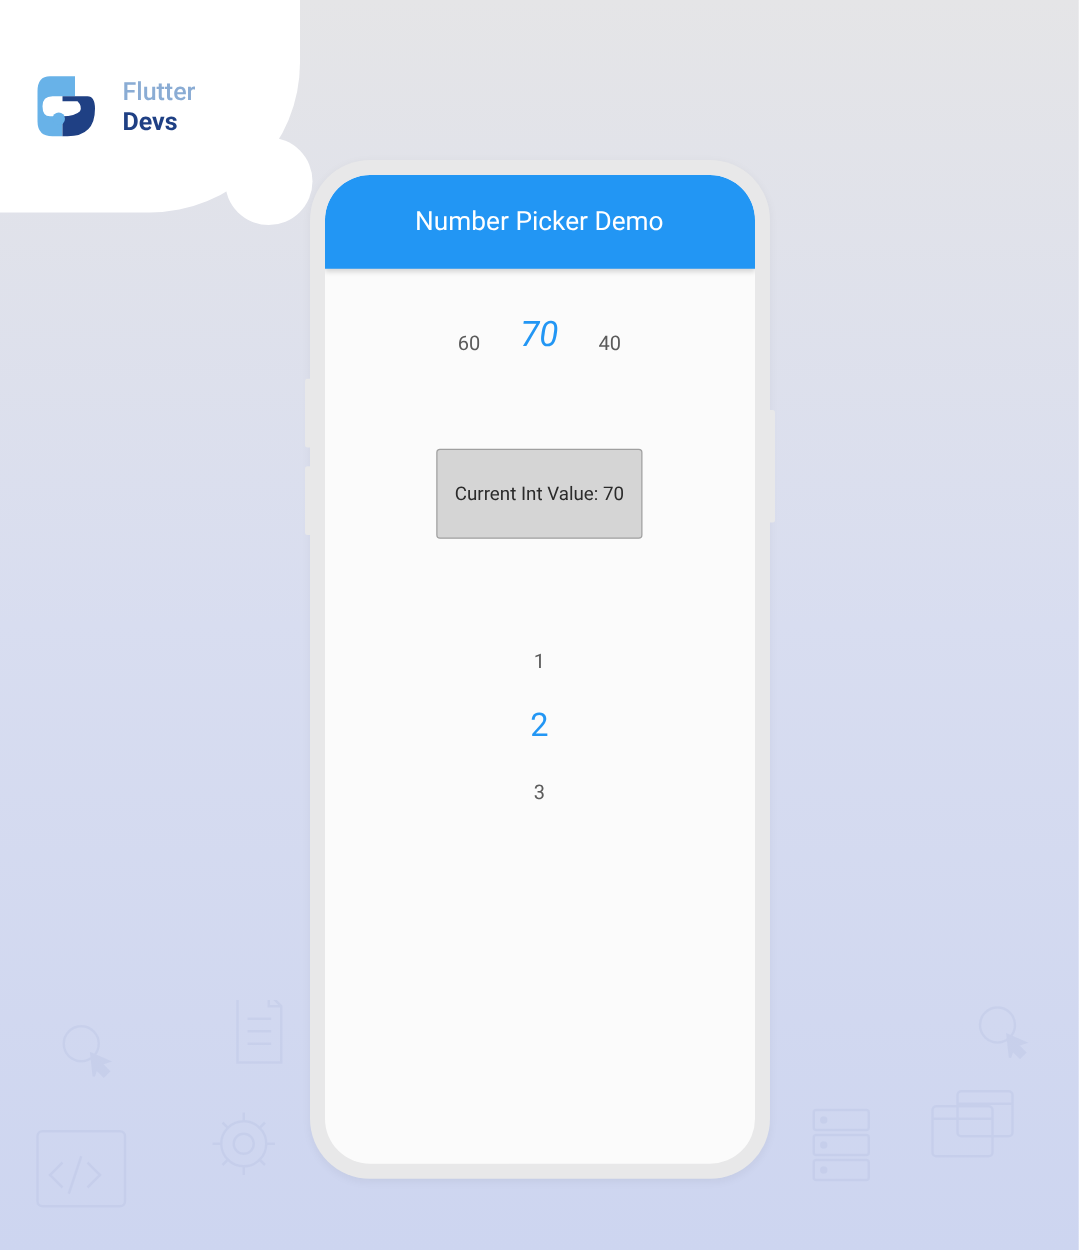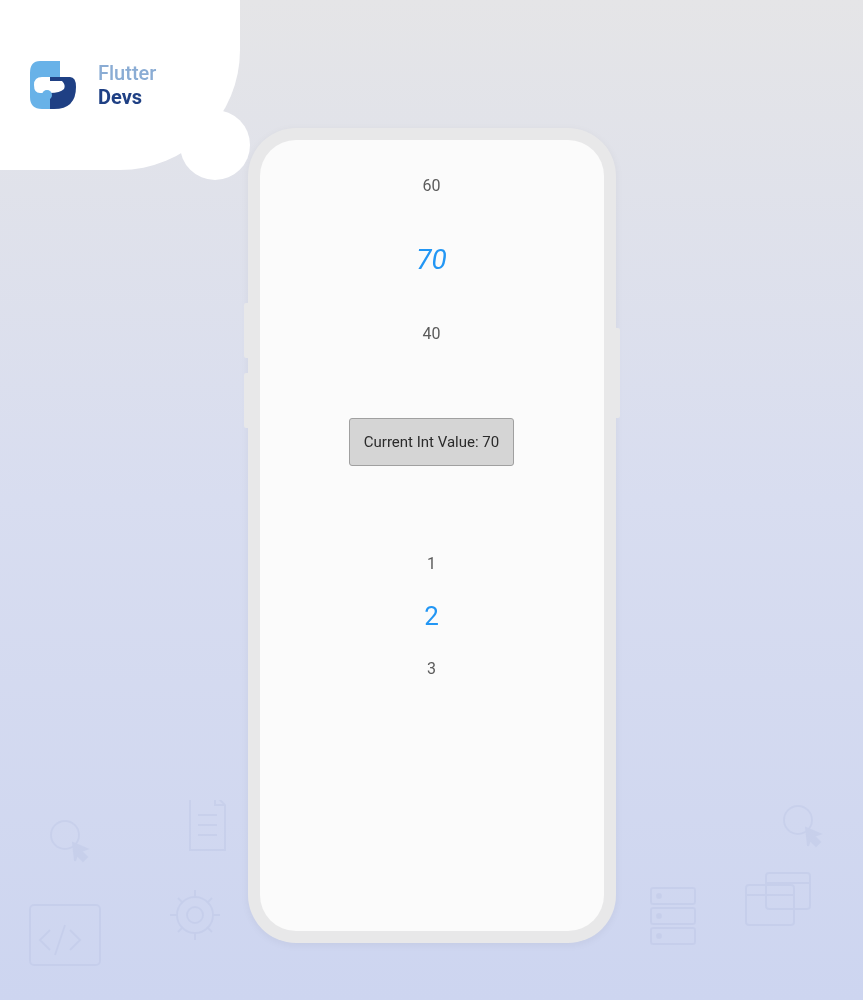--- a/index.html
+++ b/index.html
@@ -136,43 +136,43 @@
     .app-content {
       flex: 1;
       display: flex;
       flex-direction: column;
       align-items: center;
       padding-top: 36px;
     }
 
     .int-picker {
       display: flex;
-      flex-direction: column;
-      align-items: center;
-      gap: 48px;
+      flex-direction: row;
+      align-items: flex-end;
+      gap: 32px;
     }
 
     .picker-value-small {
       color: #5b5b5b;
       font-size: 16px;
     }
 
     .picker-value-selected {
       color: #2296f4;
       font-size: 28px;
       font-weight: 400;
       font-style: italic;
     }
 
     .int-badge {
       margin-top: 75px;
       background: #d5d5d5;
       border: 1px solid #a0a0a0;
       border-radius: 3px;
-      padding: 14px 14px;
+      padding: 26px 14px;
       color: #2b2b2b;
       font-size: 15px;
     }
 
     .decimal-picker {
       margin-top: 88px;
       display: flex;
       gap: 48px;
     }
 
@@ -279,20 +279,23 @@
     <path d="M 28 28 L 42 34 L 36 36 L 42 42 L 38 46 L 32 40 L 30 46 Z" fill="#9aa8d4"></path>
   </svg>
 </div>
 
 <div class="phone-frame">
   <div class="phone-notch-left"></div>
   <div class="phone-notch-left2"></div>
   <div class="phone-notch-right"></div>
 
   <div class="phone-screen">
+    <div class="app-bar">
+      <span>Number Picker Demo</span>
+    </div>
 
     <div class="app-content">
 
       <div class="int-picker">
         <div class="picker-value-small">60</div>
         <div class="picker-value-selected">70</div>
         <div class="picker-value-small">40</div>
       </div>
 
       <div class="int-badge">Current Int Value: 70</div>

